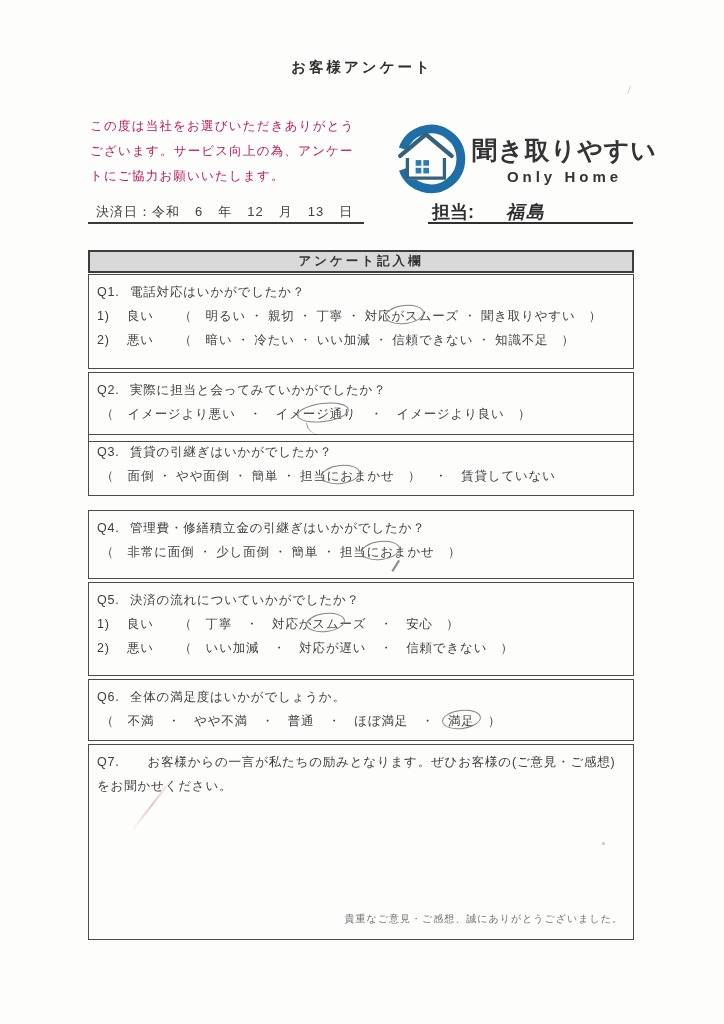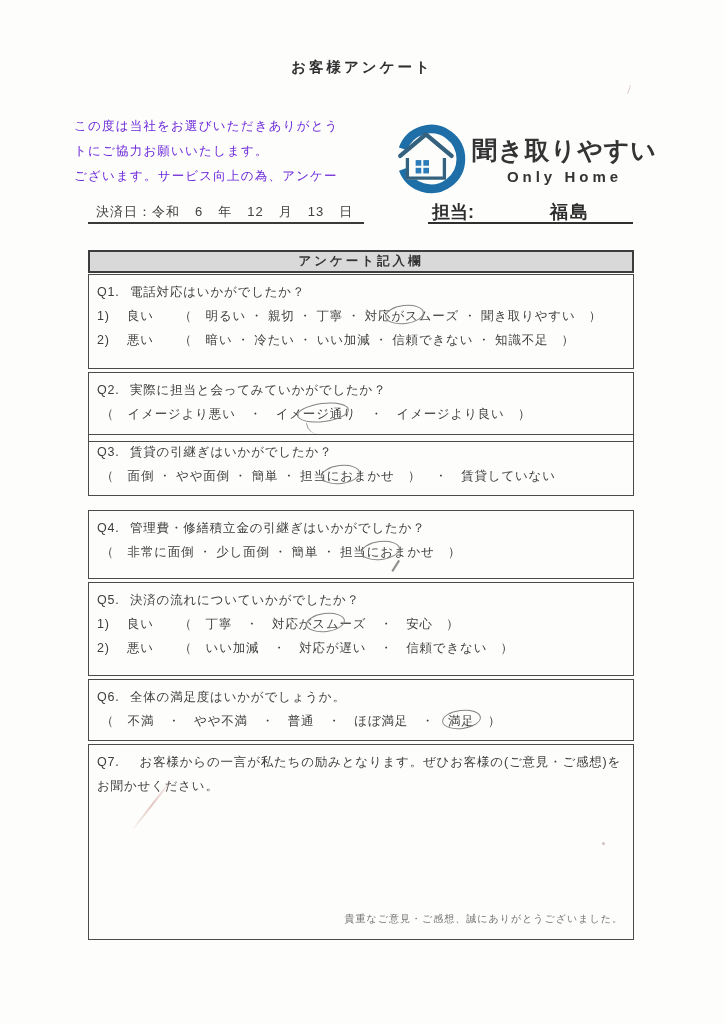--- a/index.html
+++ b/index.html
@@ -7,38 +7,38 @@
     position:relative;width:724px;height:1024px;background:#fdfdfc;
     font-family:"Liberation Sans","DejaVu Sans",sans-serif;
     color:#3c3c3c;overflow:hidden;
   }
   
   .title{
     position:absolute;top:58px;left:0;width:100%;text-align:center;
     font-size:14.5px;font-weight:bold;letter-spacing:3px;color:#2e2e2e;
   }
   .intro{
-    position:absolute;top:114px;left:74px;width:300px;
-    font-size:12.5px;line-height:25px;letter-spacing:1.2px;color:#6d28d9;
+    position:absolute;top:114px;left:90px;width:300px;
+    font-size:12.5px;line-height:25px;letter-spacing:1.2px;color:#be185d;
   }
   .logo{position:absolute;top:120px;left:392px;display:flex;align-items:center;}
   .logo-text{margin-left:6px;}
   .logo-jp{font-size:25px;font-weight:bold;letter-spacing:1px;color:#343434;}
   .logo-en{font-size:15px;font-weight:bold;letter-spacing:4px;color:#343434;text-align:center;margin-top:1px;}
   .date-row{
     position:absolute;top:201px;left:88px;width:276px;height:23px;
     border-bottom:2px solid #3a3a3a;display:flex;align-items:center;gap:15px;
     font-size:13px;letter-spacing:1px;color:#424242;padding-left:8px;box-sizing:border-box;
   }
   .staff-row{
     position:absolute;top:201px;left:428px;width:205px;height:23px;
     border-bottom:2px solid #2f2f2f;display:flex;align-items:center;
     font-size:18px;font-weight:bold;color:#2d2d2d;padding-left:4px;box-sizing:border-box;
   }
-  .staff-row .name{margin-left:76px;letter-spacing:2px;}
+  .staff-row .name{margin-left:32px;letter-spacing:2px;font-style:italic;}
   
   .survey-header{
     position:absolute;left:88px;top:250px;width:546px;height:23px;
     background:#d9d9d9;border:2px solid #3d3d3d;box-sizing:border-box;
     display:flex;align-items:center;justify-content:center;
     font-size:12.5px;font-weight:bold;letter-spacing:3px;color:#333;
   }
   .qbox{
     position:absolute;left:88px;width:546px;border:1.5px solid #4b4b4b;
     box-sizing:border-box;padding:5px 8px;font-size:12.5px;
@@ -92,22 +92,22 @@
 </style>
 </head>
 <body>
 
 <div class="sheet">
 
   <div class="title">お客様アンケート</div>
 
   <div class="intro">
     <div>この度は当社をお選びいただきありがとう</div>
+    <div>ございます。サービス向上の為、アンケー</div>
     <div>トにご協力お願いいたします。</div>
-    <div>ございます。サービス向上の為、アンケー</div>
   </div>
 
   <div class="logo">
     <span>
       <svg width="74" height="74" viewBox="0 0 72 72">
         <path d="M 10.8,47.9 A 29,29 0 1 0 10.7,28.1" fill="none" stroke="#1e6fa8" stroke-width="8.5"></path>
         <path d="M 30,64.5 Q 15,58 17,45" fill="none" stroke="#1e6fa8" stroke-width="4" stroke-linecap="round"></path>
         <path d="M33,14 L58,35 L52,35 L52,58 L14,58 L14,35 L8,35 Z" fill="#fdfdfc" stroke="none"></path>
         <path d="M8,35 L33,14 L58,35" fill="none" stroke="#33617e" stroke-width="4.2" stroke-linecap="round" stroke-linejoin="round"></path>
         <path d="M15,37 L15,56.5 L51,56.5 L51,37" fill="none" stroke="#33617e" stroke-width="3.2"></path>
@@ -200,21 +200,21 @@
 
   <div class="qbox q6">
     <div class="qrow">
       <span class="qid">Q6.</span>
       <span>全体の満足度はいかがでしょうか。</span>
     </div>
     <div class="optline"><span>（　不満　・　やや不満　・　普通　・　ほぼ満足　・　</span><span class="circled">満足</span><span>　）</span></div>
   </div>
 
   <div class="qbox q7">
-    <div><span style="margin-right:20px;">Q7.</span><span>お客様からの一言が私たちの励みとなります。ぜひお客様の(ご意見・ご感想)をお聞かせください。</span></div>
+    <div><span style="margin-right:28px;">Q7.</span><span>お客様からの一言が私たちの励みとなります。ぜひお客様の(ご意見・ご感想)をお聞かせください。</span></div>
     <div class="closing">貴重なご意見・ご感想、誠にありがとうございました。</div>
   </div>
 
   <div class="mark mark-apostrophe"></div>
   <div class="mark mark-scratch"></div>
   <div class="mark mark-dot"></div>
 
 </div>
 
 </body></html>

